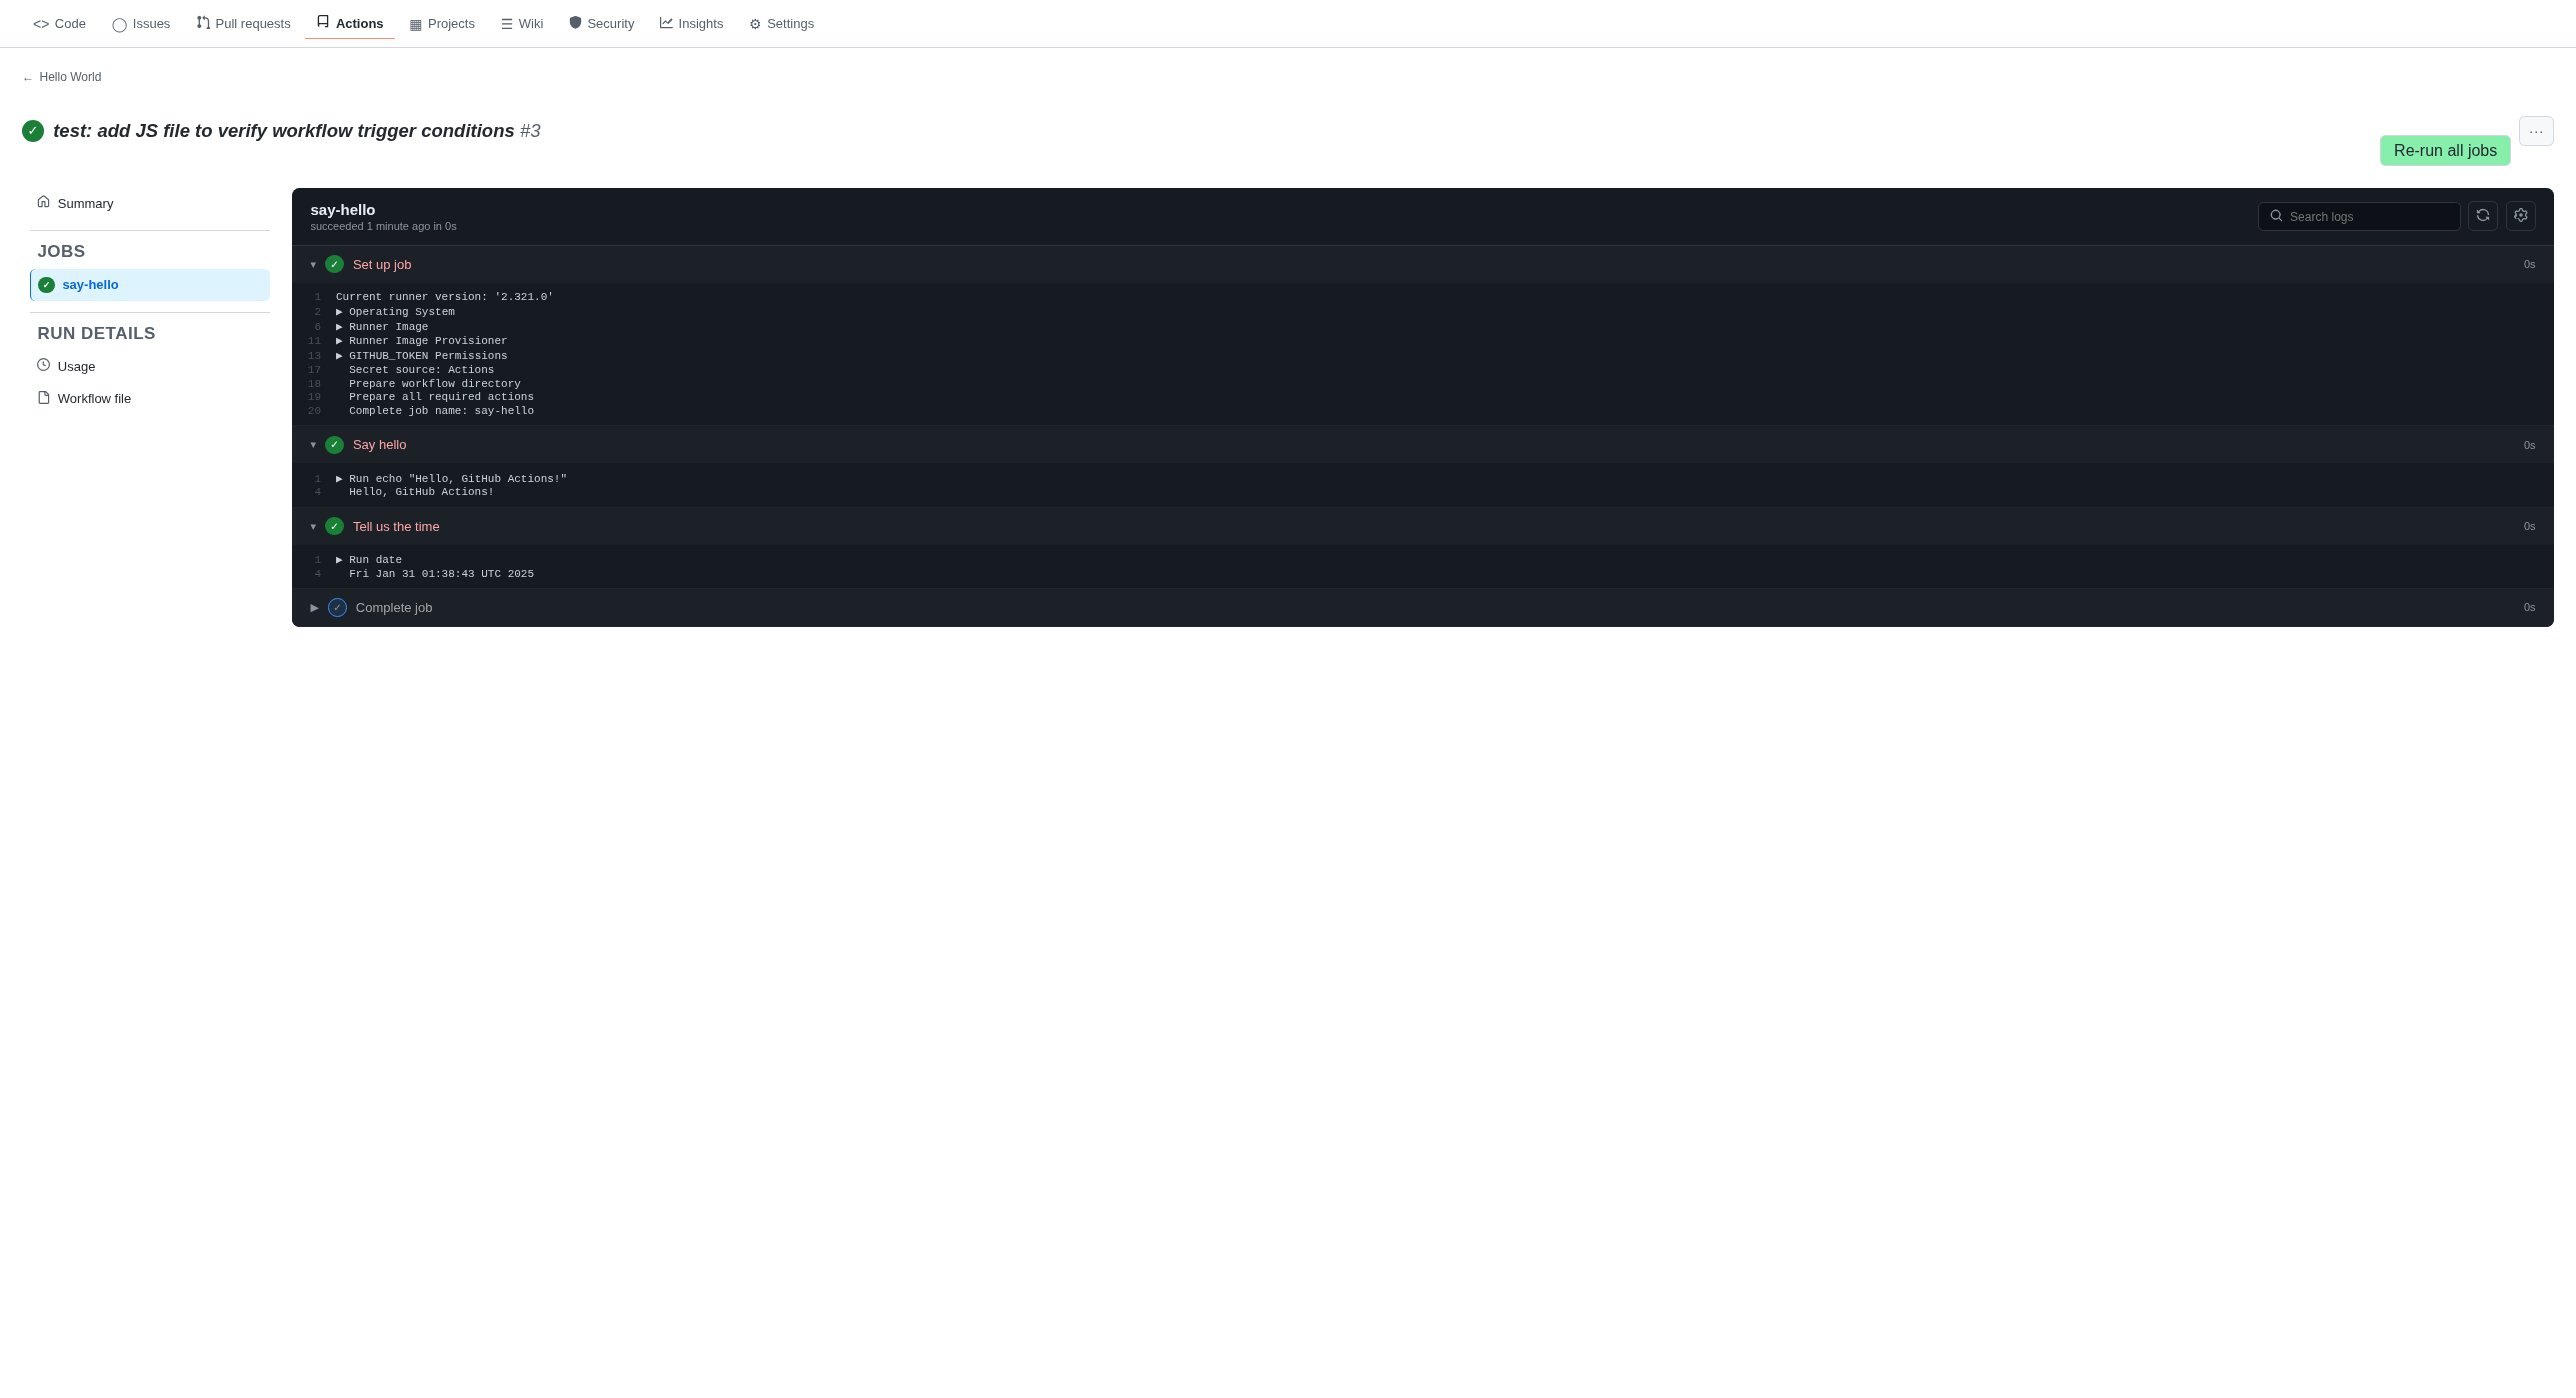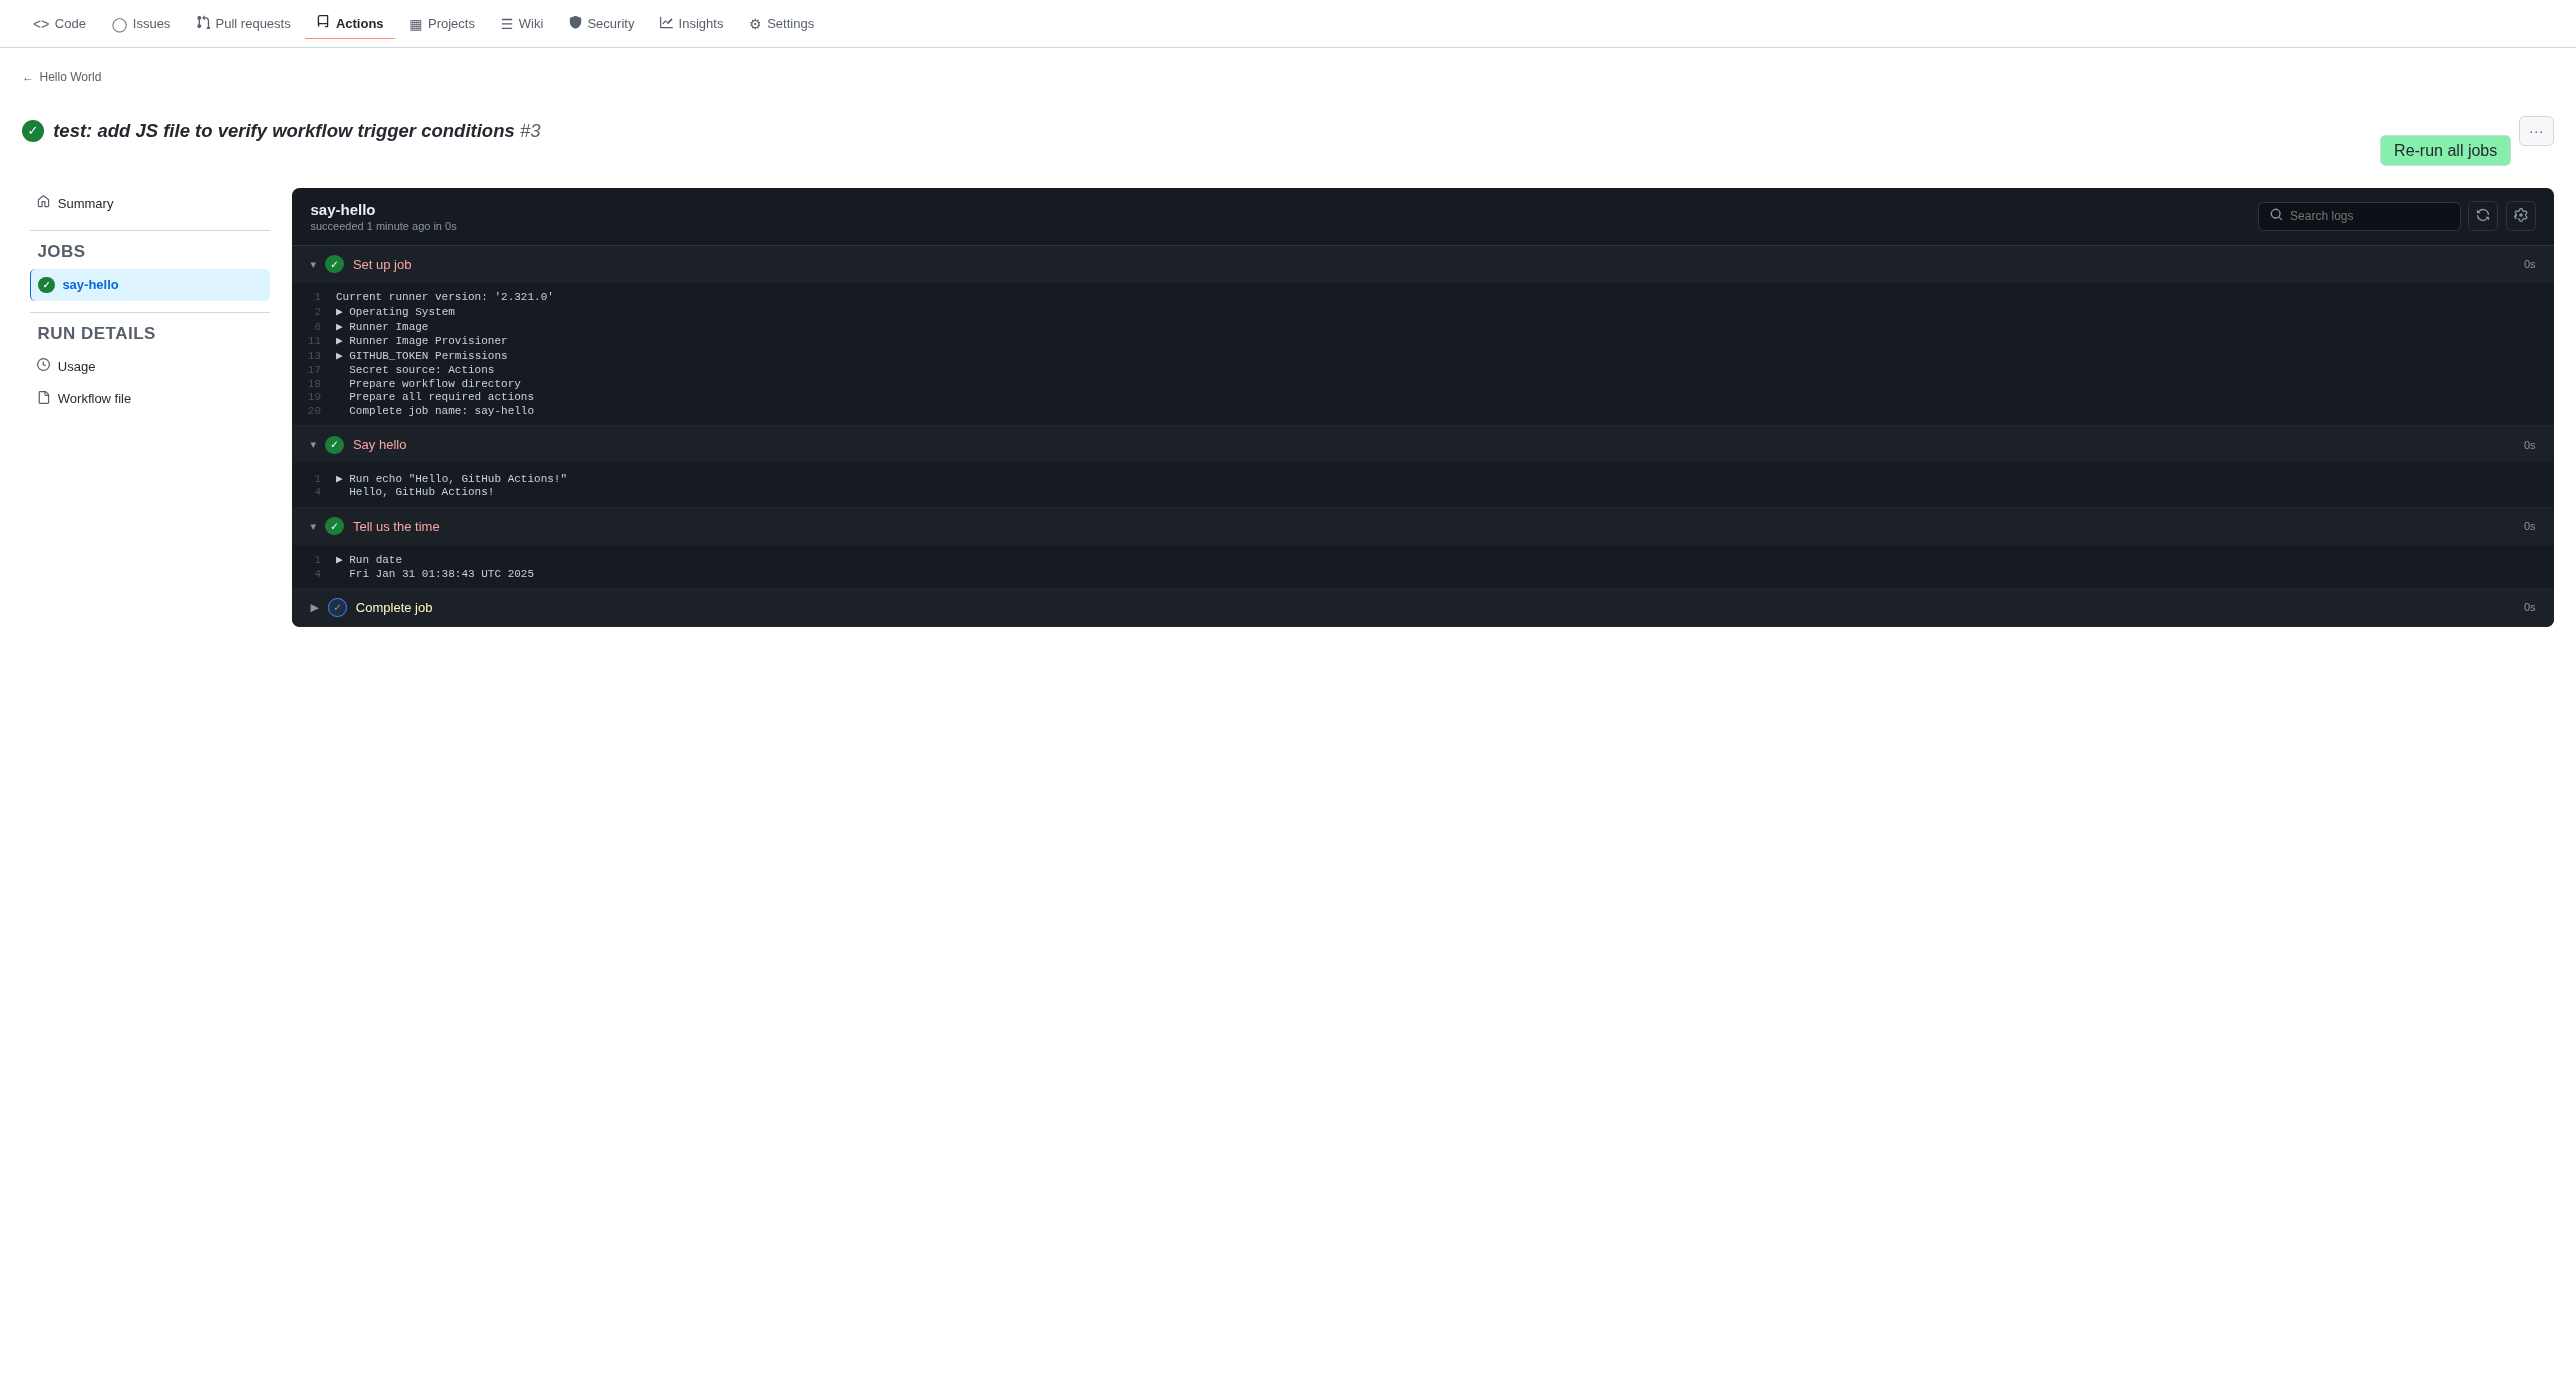--- a/index.html
+++ b/index.html
@@ -176,21 +176,21 @@
       align-items: center;
       gap: 7.4px;
       background: #0d1117;
       border: 0.9px solid #30363d;
       border-radius: 5.5px;
       padding: 5.5px 11px;
       width: 203px;
       color: #8b949e;
       font-size: 12px;
     }
-    .job-header-actions { display: flex; align-items: center; gap: 7.4px; }
+    .job-header-actions { display: flex; align-items: flex-end; gap: 7.4px; }
     .icon-btn {
       width: 30px; height: 30px;
       border: 0.9px solid #30363d;
       border-radius: 5.5px;
       background: transparent;
       color: #8b949e;
       display: flex; align-items: center; justify-content: center;
       cursor: pointer;
       font-size: 14px;
     }
@@ -234,21 +234,21 @@
       text-align: right;
       color: #484f58;
       padding-right: 15px;
       flex-shrink: 0;
       font-size: 11px;
       user-select: none;
     }
     .line-text { color: #c9d1d9; white-space: pre; }
 
     
-    .step-header.dimmed .step-name { color: #fef9c3; }
+    .step-header.dimmed .step-name { color: #a3a3a3; }
     .step-header.dimmed .step-success-icon { background: #388bfd22; border: 0.9px solid #388bfd; }
     .step-header.dimmed .step-success-icon span { color: #8b949e; }
   </style>
 </head>
 <body>
 
 <nav class="top-nav">
   <a class="nav-item">
     <span class="nav-icon">&lt;&gt;</span>
     <span>Code</span>

